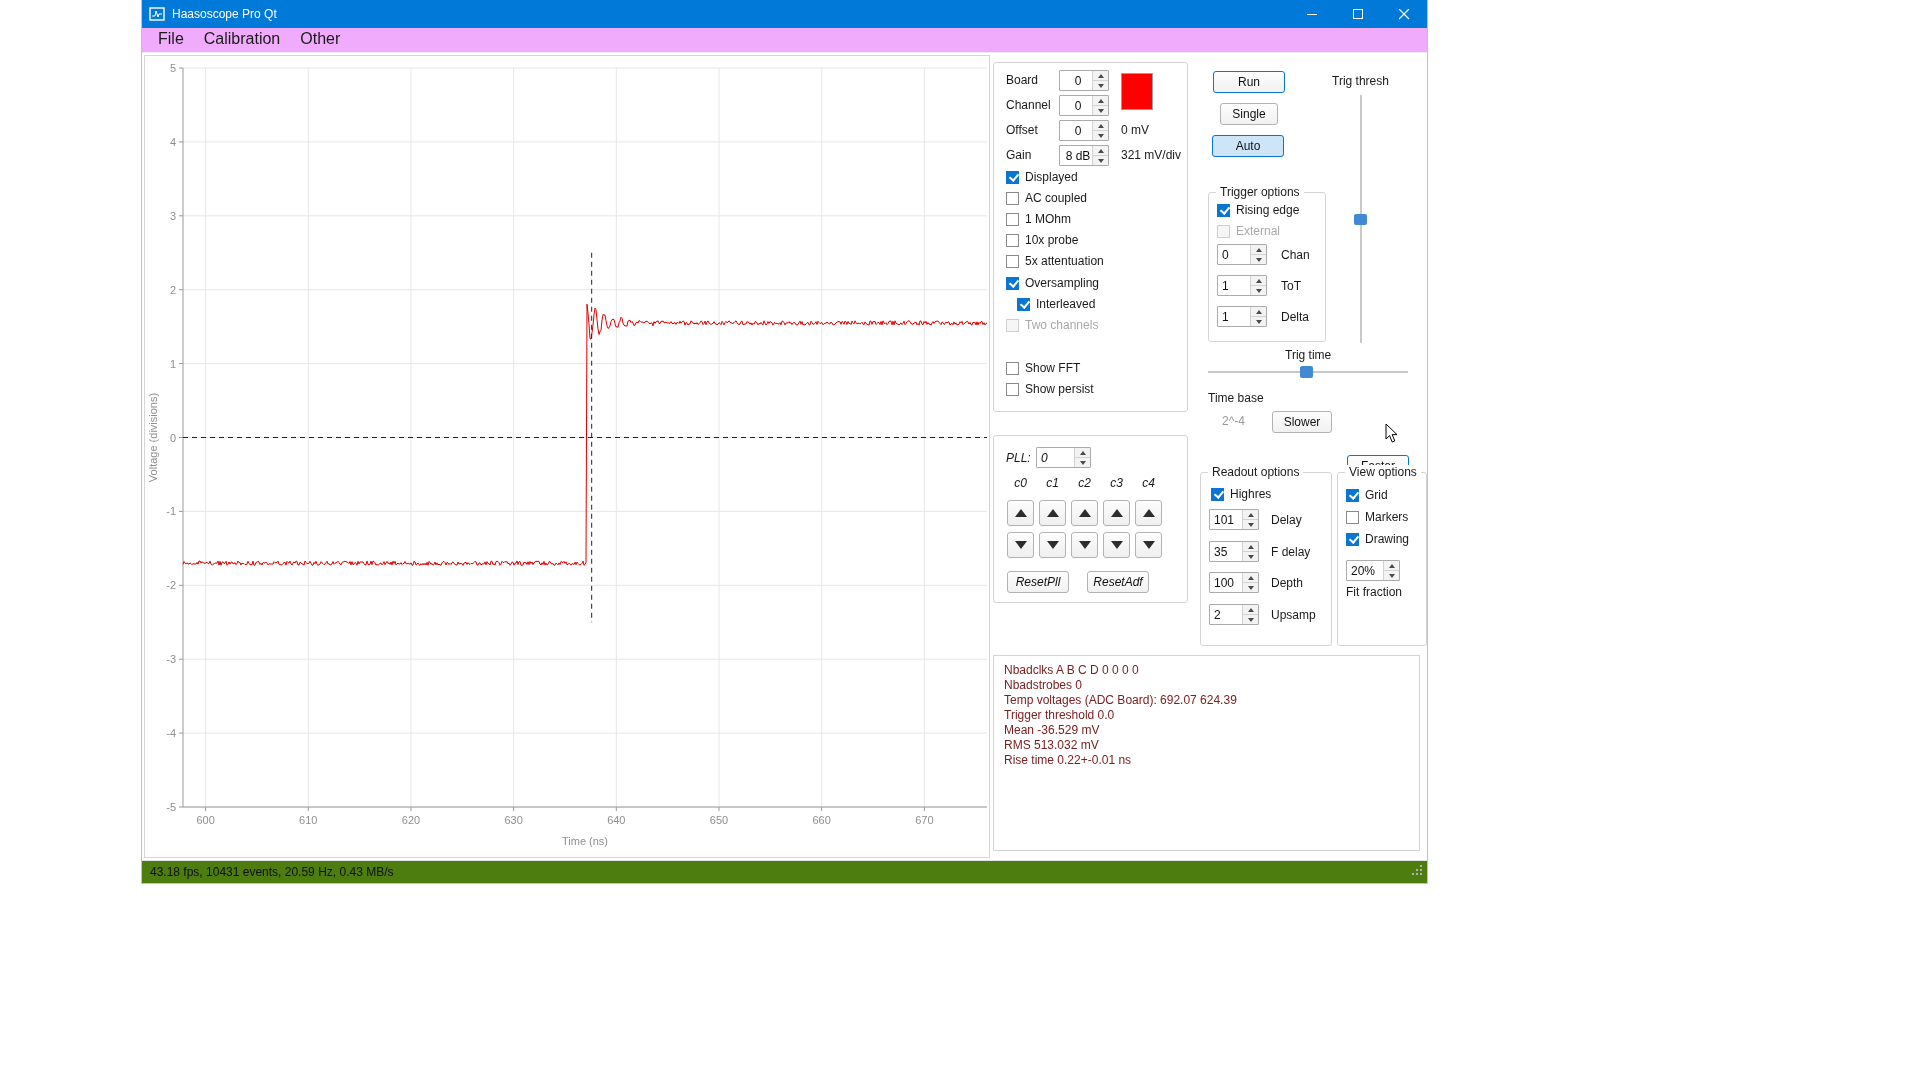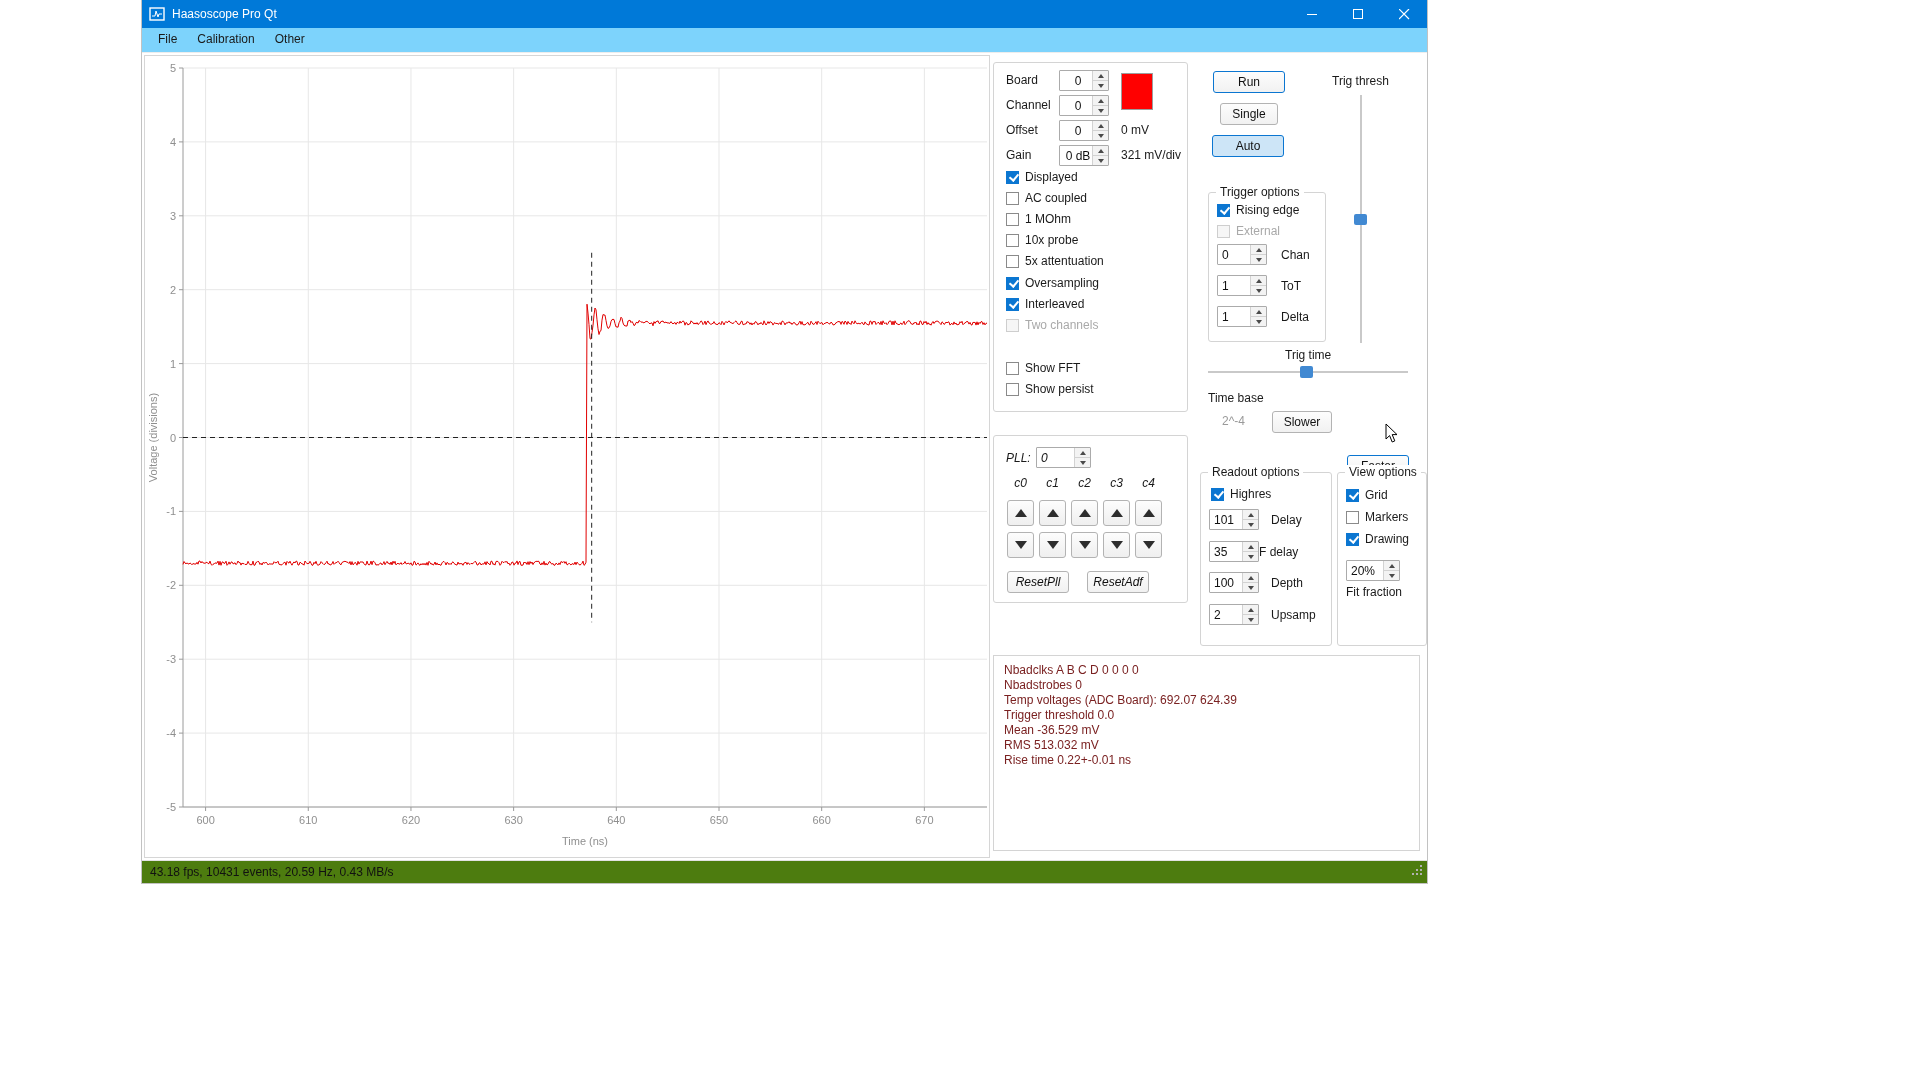--- a/index.html
+++ b/index.html
@@ -7,22 +7,22 @@
   .window{position:absolute;left:142px;top:0;width:1285px;height:883px;background:#ffffff;
     box-shadow:0 0 0 1px #c2c2c2;}
   
   .titlebar{position:absolute;left:0;top:0;right:0;height:28px;background:#0079d8;color:#fff;
     display:flex;align-items:center;}
   .app-icon{margin-left:7px;display:flex;align-items:center;}
   .title-text{font-size:12px;margin-left:7px;}
   .win-controls{margin-left:auto;display:flex;height:100%;}
   .win-btn{width:46px;height:100%;display:flex;align-items:center;justify-content:center;}
   
-  .menubar{position:absolute;left:0;top:28px;right:0;height:25px;background:#7dd3fc;display:flex;
-    align-items:flex-start;padding-left:6px;font-size:12px;color:#1a1a1a;border-bottom:1px solid #ededed;box-sizing:border-box;}
+  .menubar{position:absolute;left:0;top:28px;right:0;height:25px;background:#f0abfc;display:flex;
+    align-items:flex-end;padding-left:6px;font-size:16px;color:#1a1a1a;border-bottom:1px solid #ededed;box-sizing:border-box;}
   .menu-item{padding:4px 10px;}
   
   .plot{position:absolute;left:2px;top:55px;width:846px;height:803px;background:#ffffff;
     border:1px solid #d6d6d6;box-sizing:border-box;overflow:hidden;}
   
   .panel{position:absolute;border:1px solid #d4d4d4;border-radius:3px;background:#fff;}
   .panel-label{position:absolute;top:-8px;left:7px;background:#fff;padding:0 4px;font-size:12px;color:#1a1a1a;}
   .flabel{position:absolute;font-size:12px;color:#1a1a1a;white-space:nowrap;}
   .rtext{position:absolute;font-size:12px;color:#1a1a1a;white-space:nowrap;}
   .gray{color:#9a9a9a;}
@@ -216,21 +216,21 @@
           </span>
         <span class="sb">
             <i class="tri-down"></i>
           </span>
       </span>
     </div>
     <span class="rtext" style="left:127px;top:60px;">0 mV</span>
 
     <span class="flabel" style="left:12px;top:85px;">Gain</span>
     <div class="spin" style="left:65px;top:82px;width:50px;">
-      <span class="spin-val">0 dB</span>
+      <span class="spin-val">8 dB</span>
       <span class="spin-btns">
         <span class="sb">
             <i class="tri-up"></i>
           </span>
         <span class="sb">
             <i class="tri-down"></i>
           </span>
       </span>
     </div>
     <span class="rtext" style="left:127px;top:85px;">321 mV/div</span>
@@ -252,21 +252,21 @@
       <span>10x probe</span>
     </label>
     <label class="cb-row" style="left:12px;top:191px;">
       <span class="cb"></span>
       <span>5x attentuation</span>
     </label>
     <label class="cb-row checked" style="left:12px;top:213px;">
       <span class="cb"></span>
       <span>Oversampling</span>
     </label>
-    <label class="cb-row checked" style="left:12px;top:234px;">
+    <label class="cb-row checked" style="left:23px;top:234px;">
       <span class="cb"></span>
       <span>Interleaved</span>
     </label>
     <label class="cb-row disabled" style="left:12px;top:255px;">
       <span class="cb"></span>
       <span>Two channels</span>
     </label>
 
     <label class="cb-row" style="left:12px;top:298px;">
       <span class="cb"></span>
@@ -425,21 +425,21 @@
       <span class="spin-val">35</span>
       <span class="spin-btns">
         <span class="sb">
             <i class="tri-up"></i>
           </span>
         <span class="sb">
             <i class="tri-down"></i>
           </span>
       </span>
     </div>
-    <span class="flabel" style="left:58px;top:72px;">F delay</span>
+    <span class="flabel" style="left:70px;top:72px;">F delay</span>
     <div class="spin" style="left:8px;top:99px;width:50px;">
       <span class="spin-val">100</span>
       <span class="spin-btns">
         <span class="sb">
             <i class="tri-up"></i>
           </span>
         <span class="sb">
             <i class="tri-down"></i>
           </span>
       </span>

